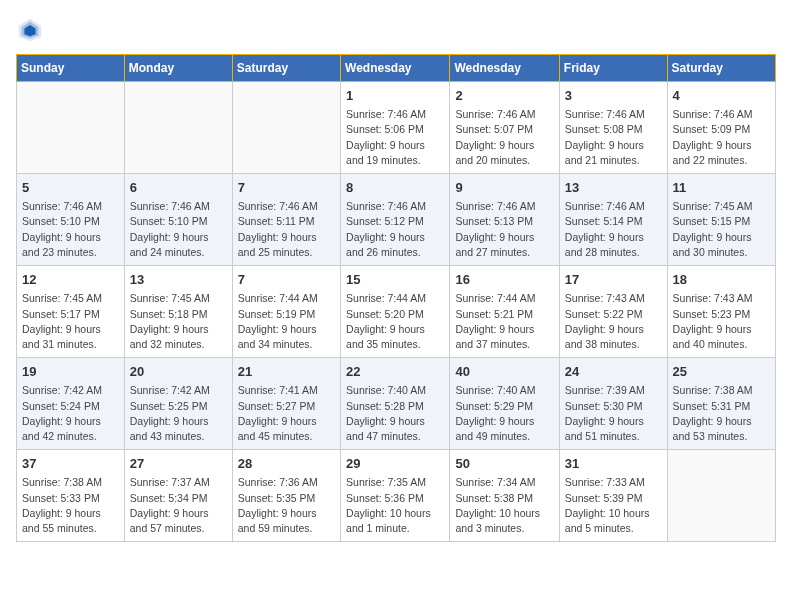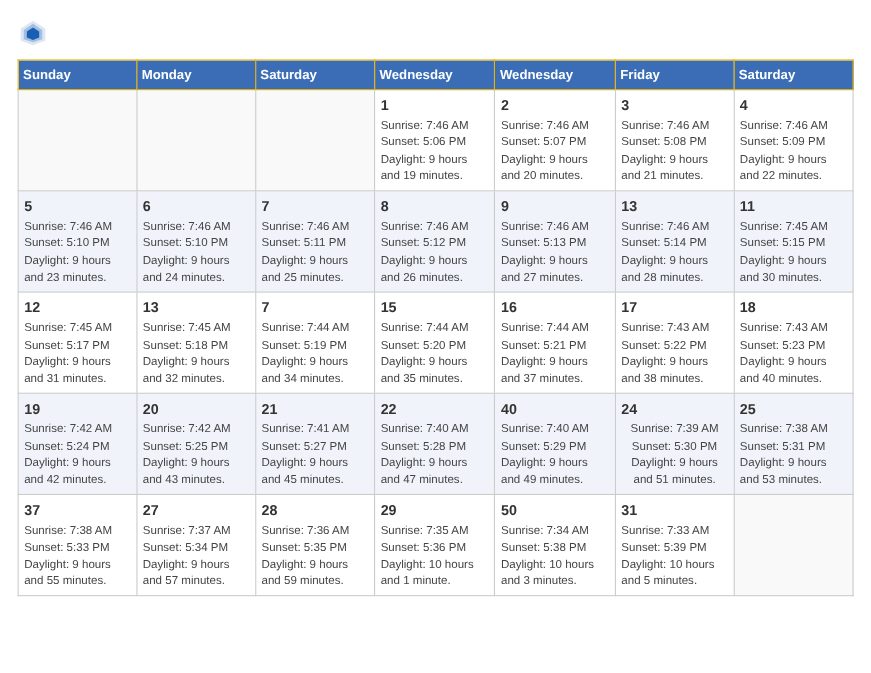--- a/index.html
+++ b/index.html
@@ -300,21 +300,21 @@
         </td>
         <td>
           <span class="day-num">40</span>
           <div class="day-info" style="white-space: pre-line;">Sunrise: 7:40 AM
 Sunset: 5:29 PM
 Daylight: 9 hours
 and 49 minutes.</div>
         </td>
         <td>
           <span class="day-num">24</span>
-          <div class="day-info" style="white-space: pre-line; text-align: center;">Sunrise: 7:39 AM
+          <div class="day-info" style="white-space: pre-line;">Sunrise: 7:39 AM
 Sunset: 5:30 PM
 Daylight: 9 hours
 and 51 minutes.</div>
         </td>
         <td>
           <span class="day-num">25</span>
           <div class="day-info" style="white-space: pre-line;">Sunrise: 7:38 AM
 Sunset: 5:31 PM
 Daylight: 9 hours
 and 53 minutes.</div>

